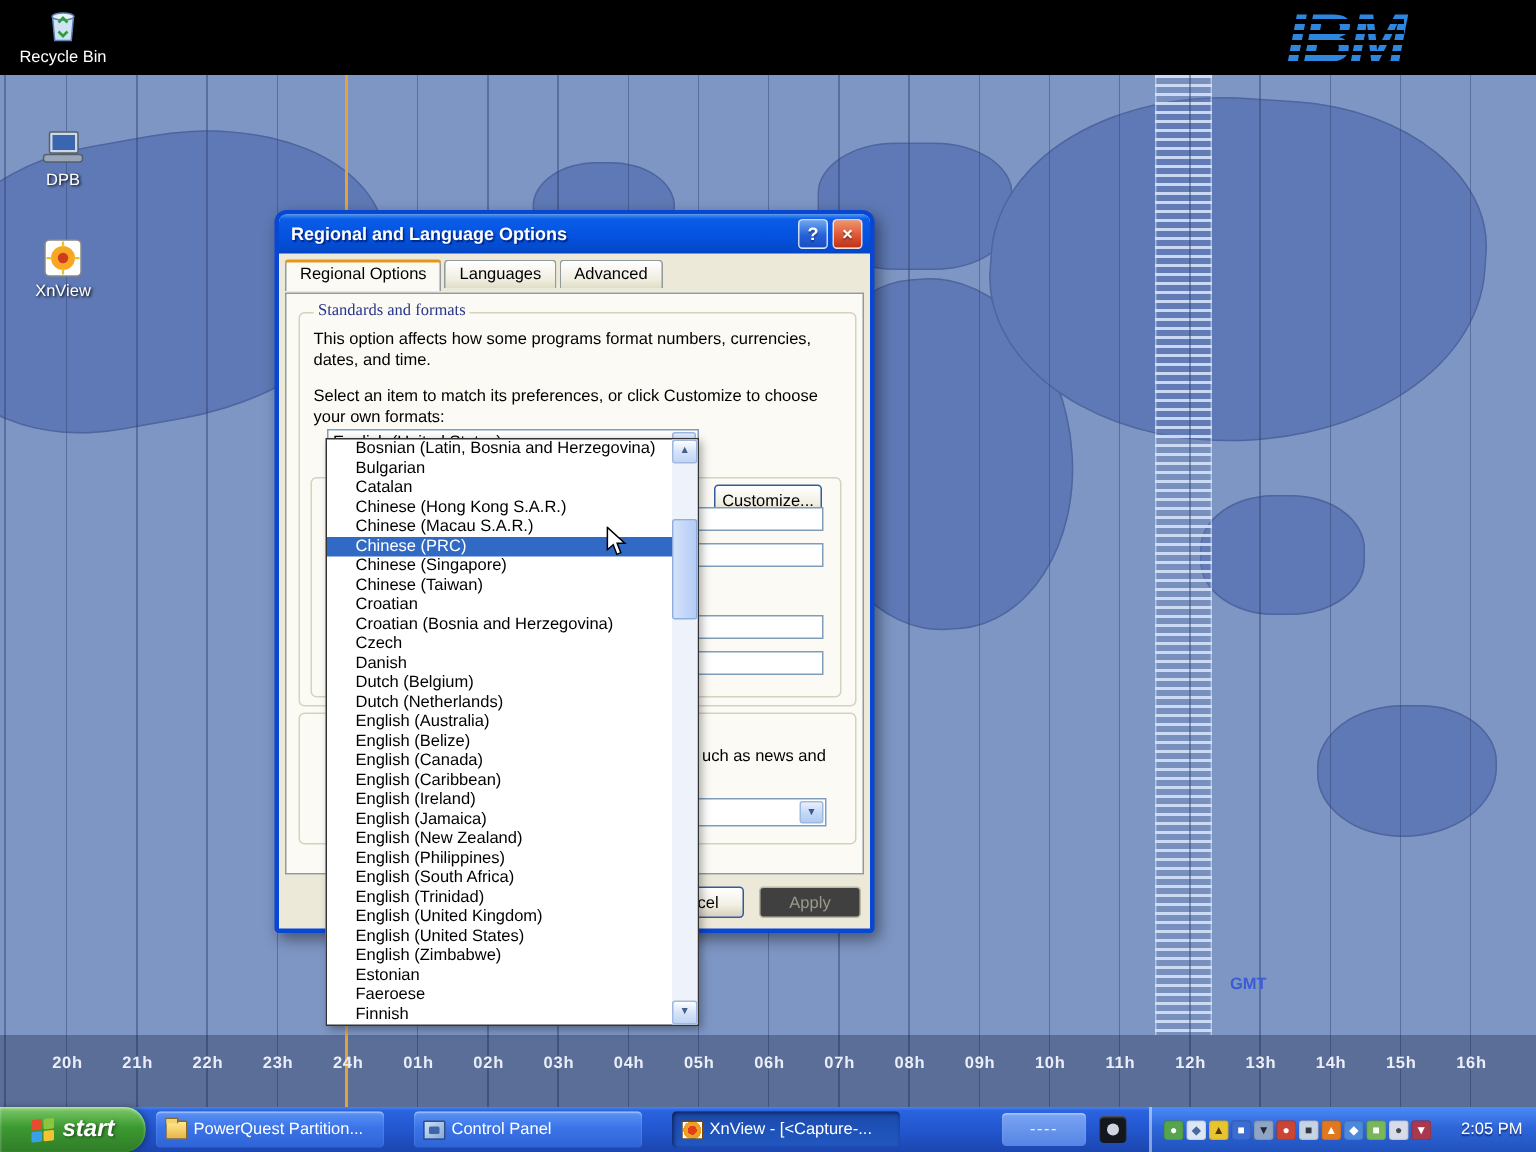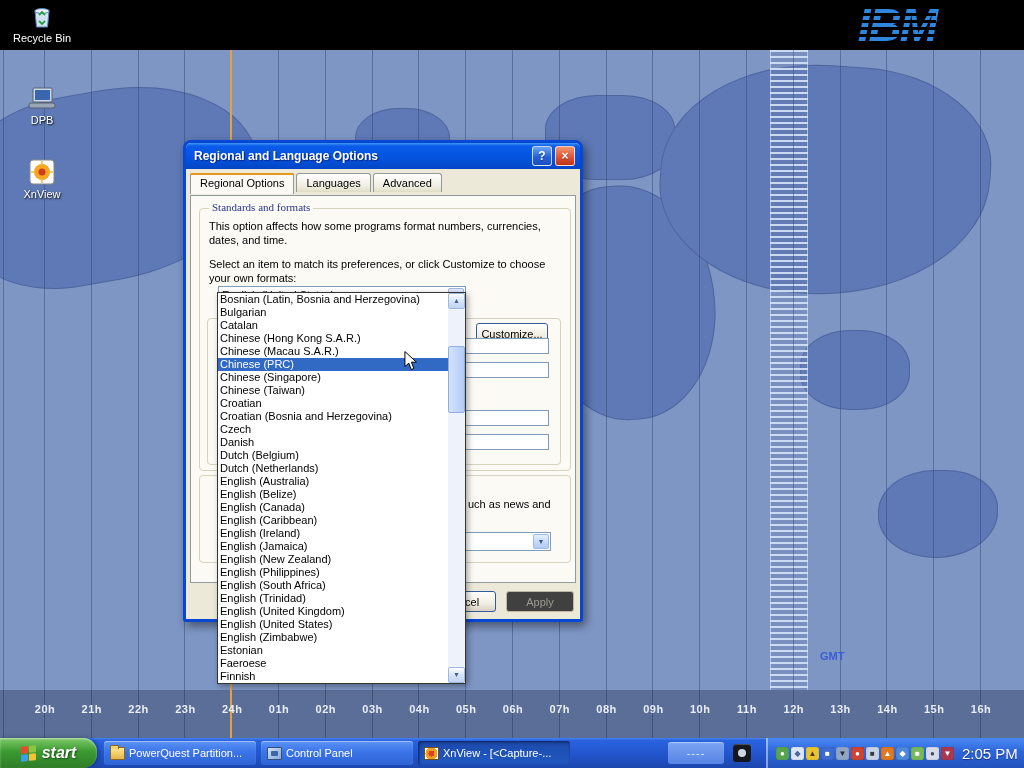--- a/index.html
+++ b/index.html
@@ -56,42 +56,42 @@
     color:#3c5a8c;font-size:7px;box-sizing:border-box;}
   .xpbtn{position:absolute;height:21px;border:1px solid #355a9c;border-radius:3px;
     background:linear-gradient(180deg,#ffffff,#f1efe2 60%,#d8d0bf);
     display:flex;align-items:center;justify-content:center;box-sizing:border-box;}
   .xpbtn.disabled{color:#9c9a8c;border-color:#bdb8a4;background:#404040;}
   .samplebox{position:absolute;width:250px;height:16px;background:#fff;border:1px solid #7f9db9;box-sizing:border-box;}
   
   .dropdown{position:absolute;left:217px;top:292px;width:249px;height:392px;background:#fff;border:1px solid #333;
     box-sizing:border-box;z-index:20;box-shadow:2px 2px 6px rgba(0,0,0,.35);}
   .dd-items{position:absolute;left:0;top:0;right:17px;bottom:0;overflow:hidden;}
-  .dd-item{height:13px;line-height:13px;font-size:11px;padding:0 2px;white-space:nowrap;overflow:hidden;color:#000;}
+  .dd-item{height:13px;line-height:13px;font-size:11px;padding:0 19px;white-space:nowrap;overflow:hidden;color:#000;}
   .dd-item.selected{background:#316ac5;color:#fff;}
   .dd-scroll{position:absolute;right:0;top:0;bottom:0;width:17px;background:#eef2fa;}
   .sb-btn{position:absolute;left:0;width:17px;height:16px;background:linear-gradient(180deg,#fdfeff,#d7e4f8 50%,#c0d4f4);
     border:1px solid #a0b8e0;border-radius:2px;color:#44618e;font-size:7px;text-align:center;line-height:14px;box-sizing:border-box;}
   .sb-up{top:0;} .sb-down{bottom:0;}
   .sb-thumb{position:absolute;left:0;top:53px;width:17px;height:67px;border:1px solid #90aede;border-radius:2px;
     background:linear-gradient(90deg,#d4e2fb,#b4ccf6);box-sizing:border-box;}
   
   .cursor{position:absolute;left:404px;top:351px;z-index:60;}
   
   .taskbar{position:absolute;left:0;bottom:0;width:1024px;height:30px;z-index:50;
     background:linear-gradient(180deg,#4584f0 0%,#2a63e0 8%,#2255cc 55%,#1c46ae 100%);}
   .start-btn{position:absolute;left:0;top:0;bottom:0;width:97px;border-radius:0 14px 14px 0;
     background:linear-gradient(180deg,#7ecb6a,#3c9a31 45%,#2f7d27);display:flex;align-items:center;justify-content:center;
     color:#fff;font-weight:bold;font-style:italic;font-size:16px;text-shadow:1px 1px 2px rgba(0,0,0,.5);
     box-shadow:inset 0 1px 2px rgba(255,255,255,.5), 2px 0 4px rgba(0,0,0,.3);}
   .flag{display:inline-grid;grid-template-columns:7px 7px;grid-template-rows:7px 7px;gap:1px;transform:skewY(-6deg);margin-right:6px;}
   .flag i{border-radius:1px;}
   .flag i:nth-child(1){background:#e84c2c;} .flag i:nth-child(2){background:#8cc63f;}
   .flag i:nth-child(3){background:#3aa0e8;} .flag i:nth-child(4){background:#f4c233;}
-  .tasks{position:absolute;left:104px;top:3px;bottom:3px;display:flex;gap:5px;}
+  .tasks{position:absolute;left:104px;top:3px;bottom:3px;display:flex;gap:20px;}
   .taskbtn{width:152px;display:flex;align-items:center;gap:4px;padding:0 6px;box-sizing:border-box;border-radius:3px;
     background:linear-gradient(180deg,#5b93f6,#3b74e8 45%,#2e63d4);box-shadow:inset 0 1px 1px rgba(255,255,255,.45);
     color:#fff;font-size:11px;}
   .taskbtn.active{background:linear-gradient(180deg,#1c48a8,#1e52b8 50%,#2157c0);
     box-shadow:inset 1px 1px 3px rgba(0,0,30,.6);}
   .tlabel{white-space:nowrap;overflow:hidden;text-overflow:ellipsis;}
   .ticon{width:15px;height:13px;position:relative;flex:none;border-radius:1px;}
   .ticon.folder{background:linear-gradient(180deg,#ffe98c,#e8b34b);border:1px solid #8a6a20;box-sizing:border-box;}
   .ticon.folder::before{content:"";position:absolute;top:-3px;left:-1px;width:7px;height:3px;background:#f4d376;
     border:1px solid #8a6a20;border-bottom:none;border-radius:1px 1px 0 0;}
@@ -102,21 +102,21 @@
     background:linear-gradient(180deg,#7ba4f2,#5584e4);box-shadow:inset 0 1px 1px rgba(255,255,255,.4);
     color:#e8eefc;font-size:11px;display:flex;align-items:center;justify-content:center;letter-spacing:1px;}
   .darkicon{position:absolute;left:733px;top:6px;width:18px;height:18px;border-radius:3px;background:#14181e;
     box-shadow:inset 0 1px 1px rgba(255,255,255,.25);}
   .darkicon::after{content:"";position:absolute;left:5px;top:5px;width:8px;height:8px;border-radius:50%;background:#cfd6e2;}
   .tray{position:absolute;right:0;top:0;bottom:0;width:258px;display:flex;align-items:center;padding-left:8px;box-sizing:border-box;
     background:linear-gradient(180deg,#4b8af5,#2e66da 45%,#2152bc);border-left:2px solid rgba(255,255,255,.45);}
   .tray-icons{display:flex;gap:2px;align-items:center;}
   .trayicon{width:13px;height:13px;border-radius:2px;font-size:8px;line-height:13px;text-align:center;flex:none;
     box-shadow:inset 0 0 1px rgba(0,0,0,.5);}
-  .clock{margin-left:8px;color:#fff;font-size:15px;text-shadow:0 1px 1px rgba(0,0,40,.5);}
+  .clock{margin-left:20px;color:#fff;font-size:11px;text-shadow:0 1px 1px rgba(0,0,40,.5);}
 </style>
 </head>
 <body>
 
 <div id="screen">
 
   <div class="map">
     <div class="land" style="left:-40px;top:40px;width:300px;height:190px;border-radius:45% 55% 60% 40%;transform:rotate(-10deg);"></div>
     <div class="land" style="left:355px;top:58px;width:95px;height:65px;border-radius:50% 50% 40% 60%;"></div>
     <div class="land" style="left:245px;top:300px;width:145px;height:270px;border-radius:50% 50% 45% 55%;transform:rotate(12deg);"></div>

